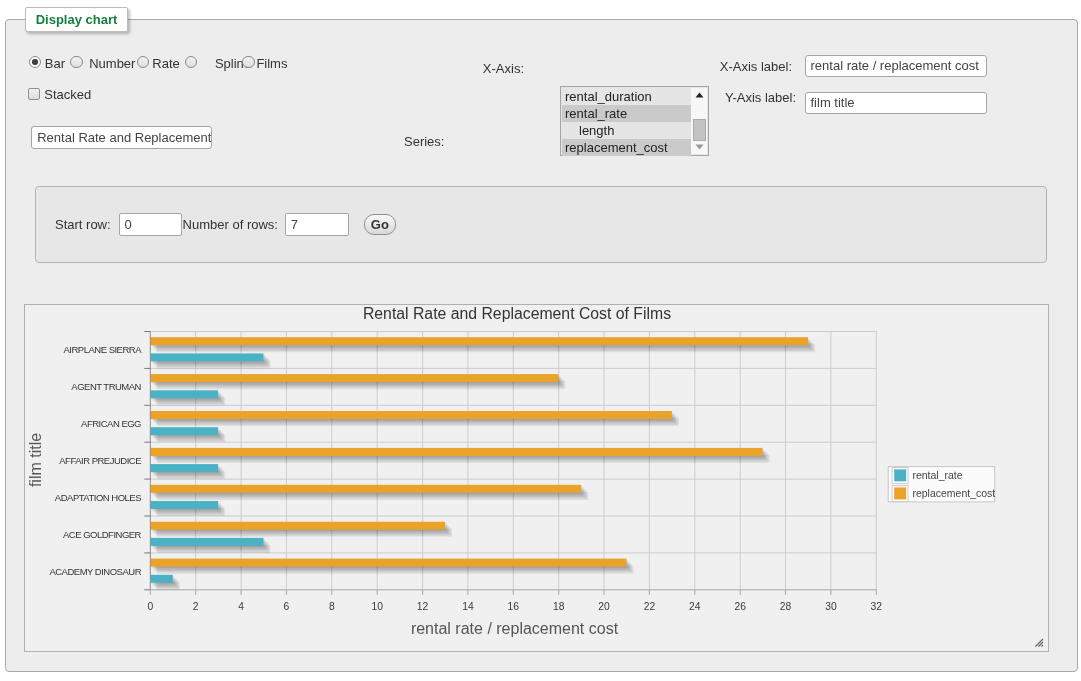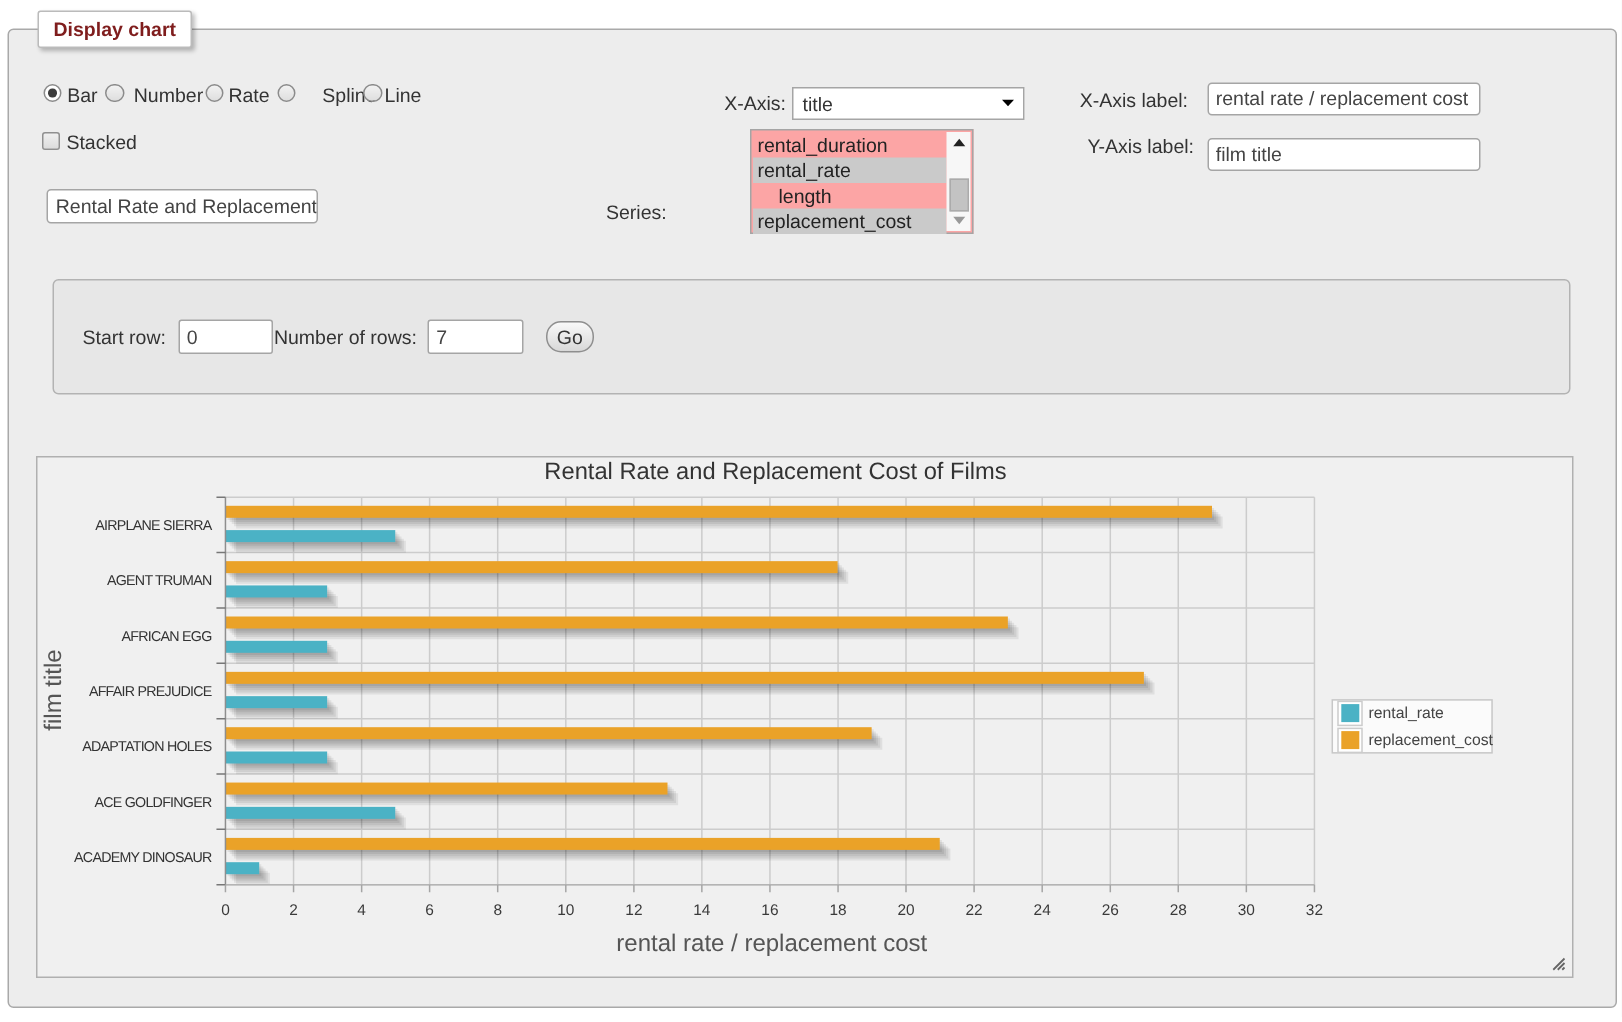--- a/index.html
+++ b/index.html
@@ -1,69 +1,63 @@
 <!DOCTYPE html>
 <html><head>
 <meta charset="utf-8">
 <style>
   html,body{margin:0;padding:0;background:#fff;}
   #page{position:relative;width:1081px;height:681px;font-family:"Liberation Sans",sans-serif;overflow:hidden;}
   .abs{position:absolute;}
   #fieldset{left:5px;top:19px;width:1071px;height:651px;background:#ededed;border:1px solid #a9a9a9;border-radius:4px;}
   #legendbox{left:25px;top:7px;width:101px;height:23px;background:#fff;border:1px solid #bbb;border-radius:2px;
-    box-shadow:2px 2px 3px rgba(0,0,0,0.25);font-weight:bold;font-size:13px;color:#7f1d1d;
+    box-shadow:2px 2px 3px rgba(0,0,0,0.25);font-weight:bold;font-size:13px;color:#15803d;
     text-align:center;line-height:23px;}
   .radio{width:10.5px;height:10.5px;border:1px solid #8b8b8b;border-radius:50%;}
   .radio.off{background:linear-gradient(#f2f2f2,#dedede);}
   .radio.on{background:#fff;}
   .radio.on::after{content:"";position:absolute;left:2.4px;top:2.4px;width:5.6px;height:5.6px;border-radius:50%;background:#3d3d3d;}
   .checkbox{width:10px;height:10px;border:1px solid #909090;border-radius:2px;background:linear-gradient(#f0f0f0,#dcdcdc);}
   .flabel{font-size:13px;color:#333;line-height:15px;white-space:nowrap;}
   .tinput{background:#fff;border:1px solid #a5a5a5;border-radius:3px;font-size:13px;color:#444;
     overflow:hidden;white-space:nowrap;}
   .select{background:#fff;border:1px solid #a5a5a5;}
   #panel{left:35px;top:186px;width:1010px;height:75px;background:#e7e7e7;border:1px solid #b3b3b3;border-radius:4px;}
   .pinput{background:#fff;border:1px solid #a5a5a5;border-radius:2px;font-size:13px;color:#444;line-height:21px;padding:0 0 0 5px;}
   #gobtn{left:364px;top:213.5px;width:29.7px;height:19px;background:linear-gradient(#f9f9f9,#d8d8d8);
-    border:1px solid #8f8f8f;border-radius:10px;font-size:13px;font-weight:normal;color:#333;
+    border:1px solid #8f8f8f;border-radius:10px;font-size:13px;font-weight:bold;color:#333;
     text-align:center;line-height:19px;}
   #chartbox{left:24px;top:304px;width:1023px;height:346px;background:#f0f0f0;border:1px solid #b0b0b0;}
 </style>
 </head>
 <body>
 <div id="page">
   <div class="abs" id="fieldset"></div>
   <div class="abs" id="legendbox">Display chart</div>
 
   <div class="abs radio on" style="left:28.9px;top:55.9px;"></div>
   <div class="abs flabel" style="left:44.8px;top:56.2px;">Bar</div>
   <div class="abs radio off" style="left:70.2px;top:55.9px;"></div>
   <div class="abs flabel" style="left:89.2px;top:56.2px;">Number</div>
   <div class="abs radio off" style="left:136.6px;top:55.9px;"></div>
   <div class="abs flabel" style="left:152.3px;top:56.2px;">Rate</div>
   <div class="abs radio off" style="left:184.9px;top:55.9px;"></div>
   <div class="abs flabel" style="left:198.9px;top:56.2px;margin-left:16px;">Spline</div>
   <div class="abs radio off" style="left:242.4px;top:55.9px;"></div>
-  <div class="abs flabel" style="left:256.4px;top:56.2px;">Line</div>
+  <div class="abs flabel" style="left:256.4px;top:56.2px;">Films</div>
 
   <div class="abs checkbox" style="left:28.4px;top:87.8px;"></div>
   <div class="abs flabel" style="left:44.3px;top:86.7px;">Stacked</div>
 
   <div class="abs tinput" style="left:31.2px;top:125.6px;width:174px;height:21px;padding:0 0 0 5px;line-height:21px;">Rental Rate and Replacement Cost of Films</div>
 
   <div class="abs flabel" style="left:404px;top:61px;width:120px;text-align:right;">X-Axis:</div>
-  <div class="abs select" style="left:528px;top:57.5px;width:152.5px;height:20.5px;">
-    <span style="position:absolute;left:6px;top:3px;font-size:13px;color:#333;">title</span>
-    <svg style="position:absolute;right:6px;top:7.5px;" width="8" height="5">
-        <path d="M0 0.5h8L4 4.8z" fill="#000"></path>
-      </svg>
-  </div>
 
   <div class="abs flabel" style="left:404px;top:134px;width:120px;text-align:left;">Series:</div>
-  <div class="abs select" style="left:500px;top:86px;width:147px;height:68px;background:#fca5a5;">
+  <div class="abs select" style="left:560px;top:86px;width:147px;height:68px;background:#e5e5e5;">
     <div style="position:absolute;left:1px;top:1px;width:126px;height:17px;font-size:13px;color:#222;padding-left:3px;line-height:17px;">rental_duration</div>
     <div style="position:absolute;left:1px;top:18px;width:126px;height:17px;background:#cacaca;font-size:13px;color:#222;padding-left:3px;line-height:17px;">rental_rate</div>
     <div style="position:absolute;left:1px;top:35px;width:126px;height:17px;font-size:13px;color:#222;padding-left:17px;line-height:17px;">length</div>
     <div style="position:absolute;left:1px;top:52px;width:126px;height:17px;background:#cacaca;font-size:13px;color:#222;padding-left:3px;line-height:17px;">replacement_cost</div>
     <div style="position:absolute;right:1px;top:1px;width:16px;height:66px;background:#f7f7f7;">
       <svg style="position:absolute;left:3.5px;top:4px;" width="9" height="6">
           <path d="M0.5 5.5h8L4.5 0.5z" fill="#222"></path>
         </svg>
       <div style="position:absolute;left:2px;top:30.5px;width:11px;height:20px;background:#c3c3c3;border:1px solid #ababab;"></div>
       <svg style="position:absolute;left:3.5px;bottom:4px;" width="9" height="6">

